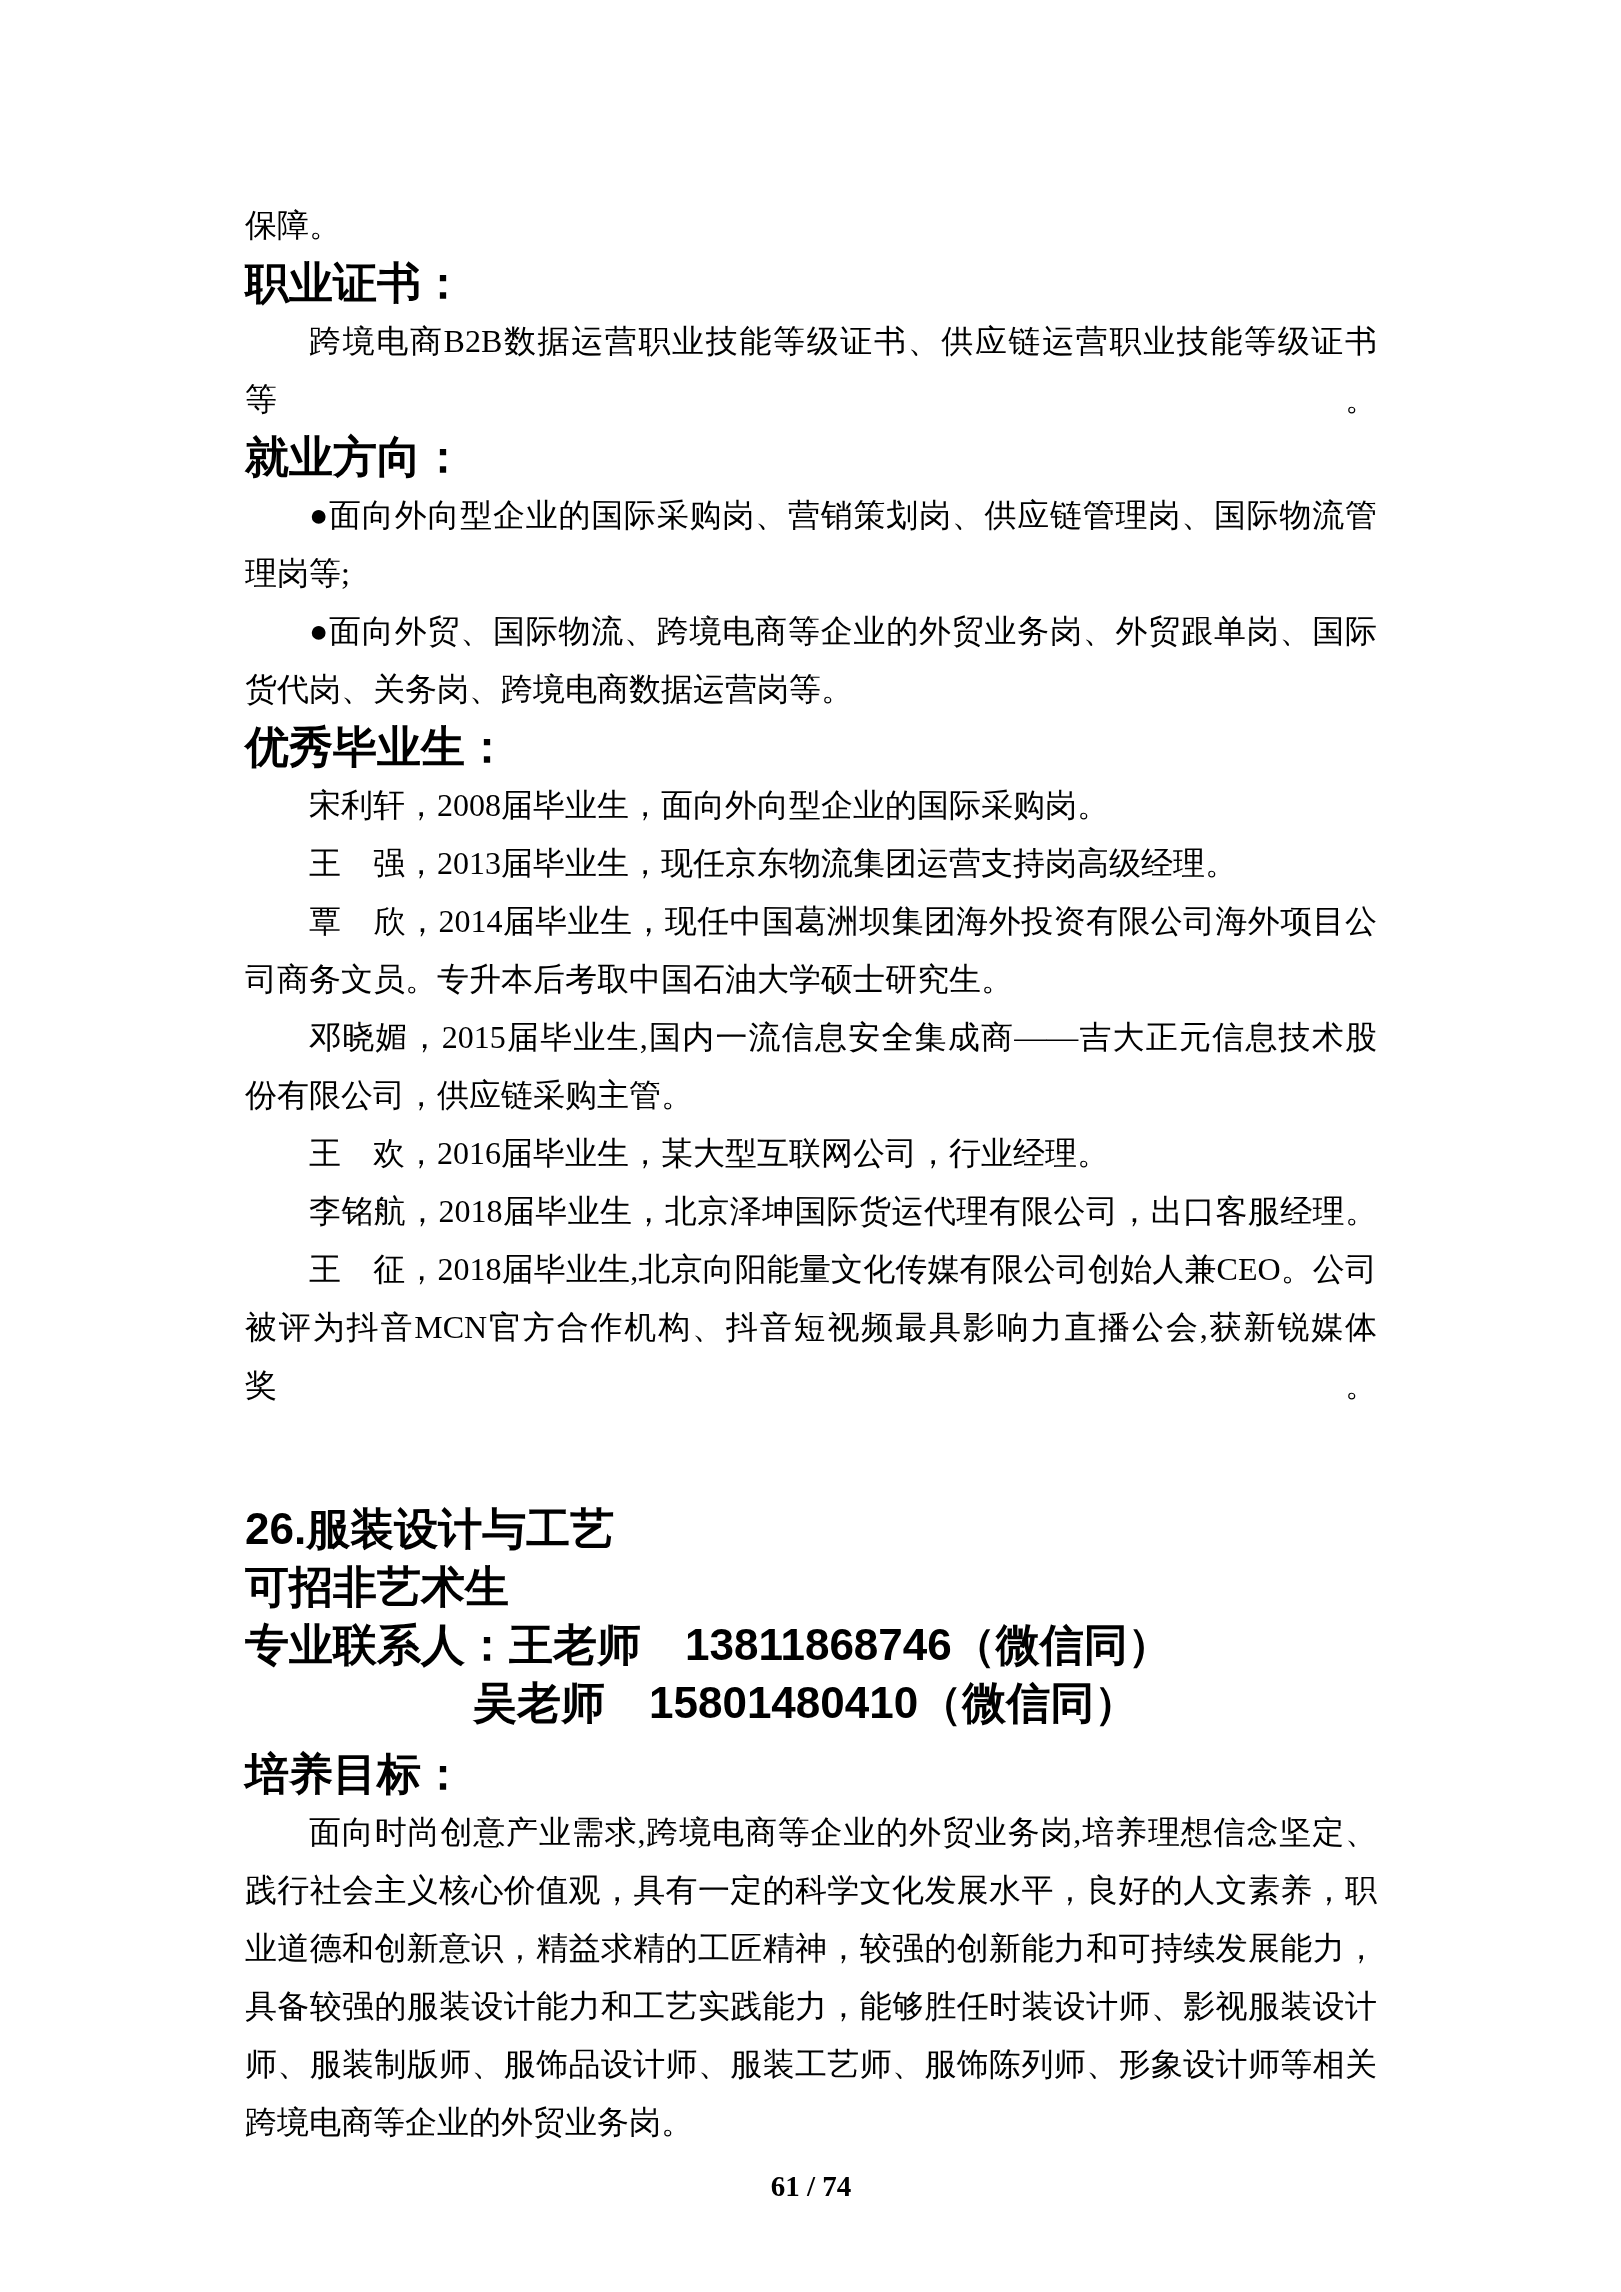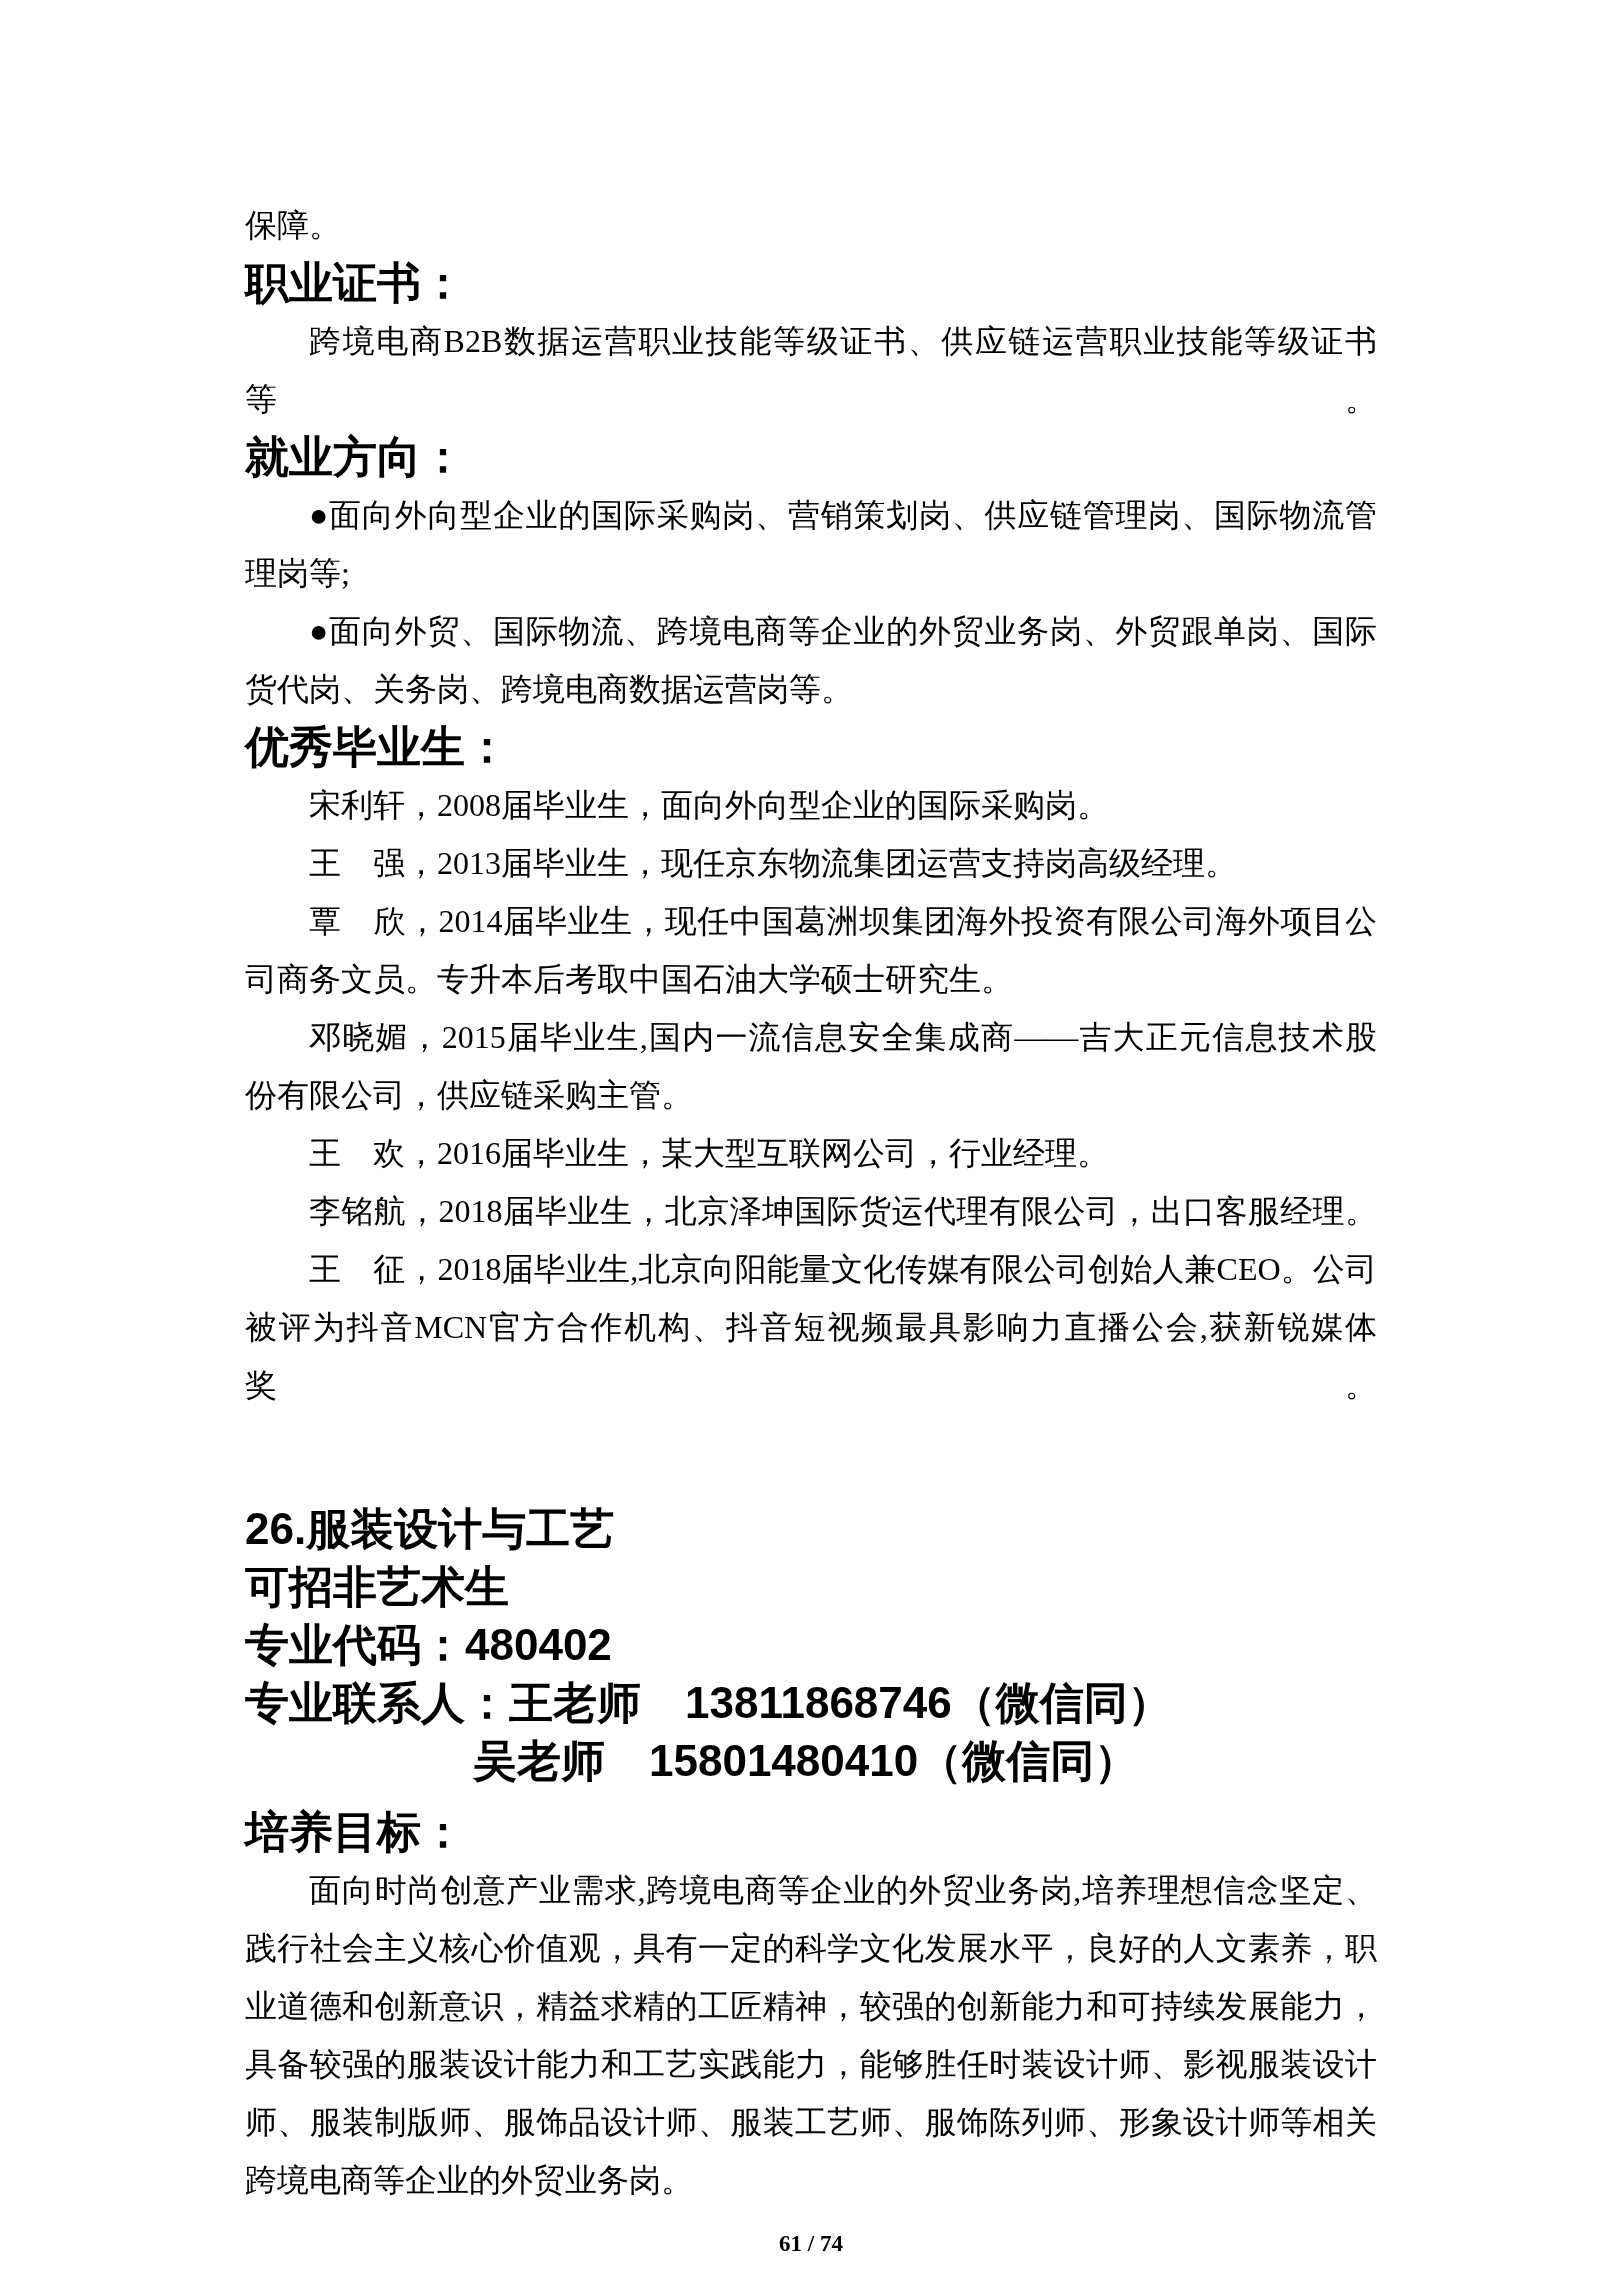--- a/index.html
+++ b/index.html
@@ -37,21 +37,21 @@
   .ind2 { text-indent: 2em; }
   .just { text-align: justify; text-align-last: justify; }
   .sp-major { margin-top: 86px; }
   .sp-objective { margin-top: 12.7px; }
   .contact2 { text-indent: 228px; }
   .pagenum {
     margin-top: 5.9px;
     text-align: center;
     font-family: "Liberation Serif", "DejaVu Serif", serif;
     font-weight: bold;
-    font-size: 23px;
+    font-size: 29px;
     line-height: 58px;
   }
 </style>
 </head>
 <body>
 
 <div class="page">
   <div class="content">
 
     <p class="ln">保障。</p>
@@ -72,21 +72,20 @@
     <p class="ln">司商务文员。专升本后考取中国石油大学硕士研究生。</p>
     <p class="ln ind2 just">邓晓媚，2015届毕业生,国内一流信息安全集成商——吉大正元信息技术股</p>
     <p class="ln">份有限公司，供应链采购主管。</p>
     <p class="ln ind2">王　欢，2016届毕业生，某大型互联网公司，行业经理。</p>
     <p class="ln ind2 just">李铭航，2018届毕业生，北京泽坤国际货运代理有限公司，出口客服经理。</p>
     <p class="ln ind2 just">王　征，2018届毕业生,北京向阳能量文化传媒有限公司创始人兼CEO。公司</p>
     <p class="ln just">被评为抖音MCN官方合作机构、抖音短视频最具影响力直播公会,获新锐媒体奖。</p>
 
     <p class="ln h sp-major">26.服装设计与工艺</p>
     <p class="ln h">可招非艺术生</p>
-    <p class="ln h">专业代码：480402</p>
     <p class="ln h">专业联系人：王老师　13811868746（微信同）</p>
     <p class="ln h contact2">吴老师　15801480410（微信同）</p>
 
     <p class="ln h sp-objective">培养目标：</p>
     <p class="ln ind2 just">面向时尚创意产业需求,跨境电商等企业的外贸业务岗,培养理想信念坚定、</p>
     <p class="ln just">践行社会主义核心价值观，具有一定的科学文化发展水平，良好的人文素养，职</p>
     <p class="ln just">业道德和创新意识，精益求精的工匠精神，较强的创新能力和可持续发展能力，</p>
     <p class="ln just">具备较强的服装设计能力和工艺实践能力，能够胜任时装设计师、影视服装设计</p>
     <p class="ln just">师、服装制版师、服饰品设计师、服装工艺师、服饰陈列师、形象设计师等相关</p>
     <p class="ln">跨境电商等企业的外贸业务岗。</p>

